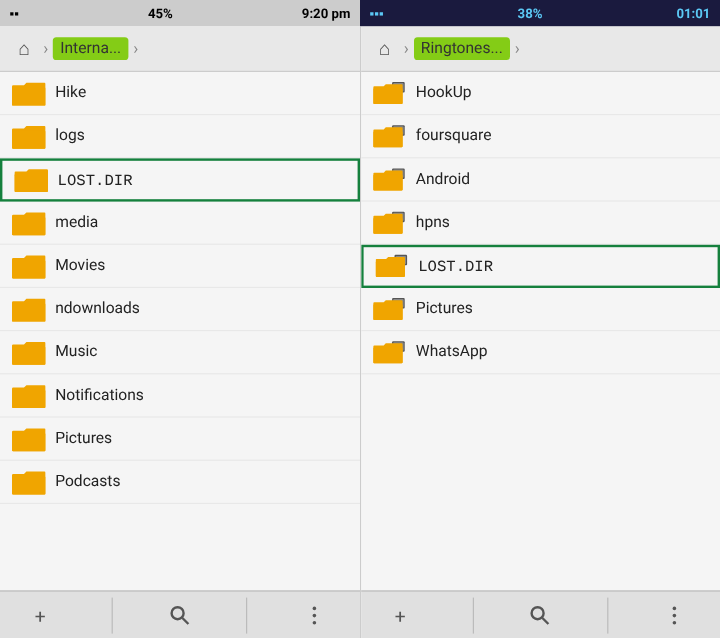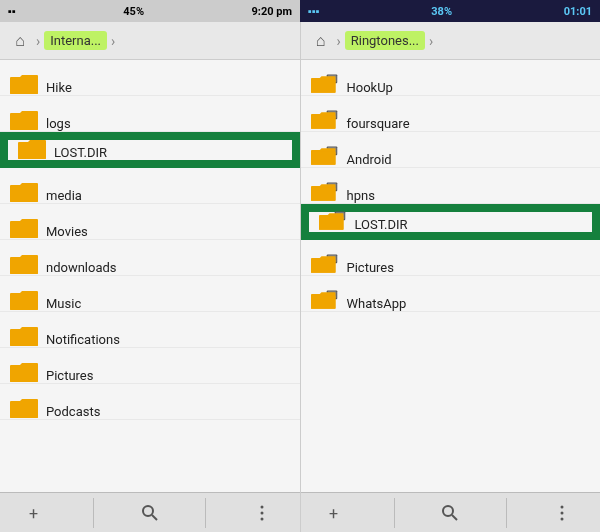--- a/index.html
+++ b/index.html
@@ -70,43 +70,44 @@
     }
 
     .breadcrumb-arrow {
       font-size: 14px;
       color: #888;
     }
 
     .breadcrumb-text {
       font-size: 13px;
       color: #333;
-      background: #bef264;
+      background: #84cc16;
       padding: 2px 6px;
       border-radius: 3px;
     }
 
     
     .file-list {
       flex: 1;
       overflow-y: auto;
       overflow-x: hidden;
     }
 
     .file-item {
       display: flex;
-      align-items: flex-end;
+      align-items: center;
       height: 36px;
       padding: 0 10px;
       gap: 8px;
       border-bottom: 1px solid #e8e8e8;
       cursor: pointer;
     }
     .file-item.highlighted {
-      border: 8px solid #15803d;
+      border: 2px solid #15803d;
+      font-family: Liberation Mono, monospace;
     }
 
     .file-name {
       font-size: 13px;
       color: #222;
     }
 
     
     .panel-toolbar {
       display: flex;

